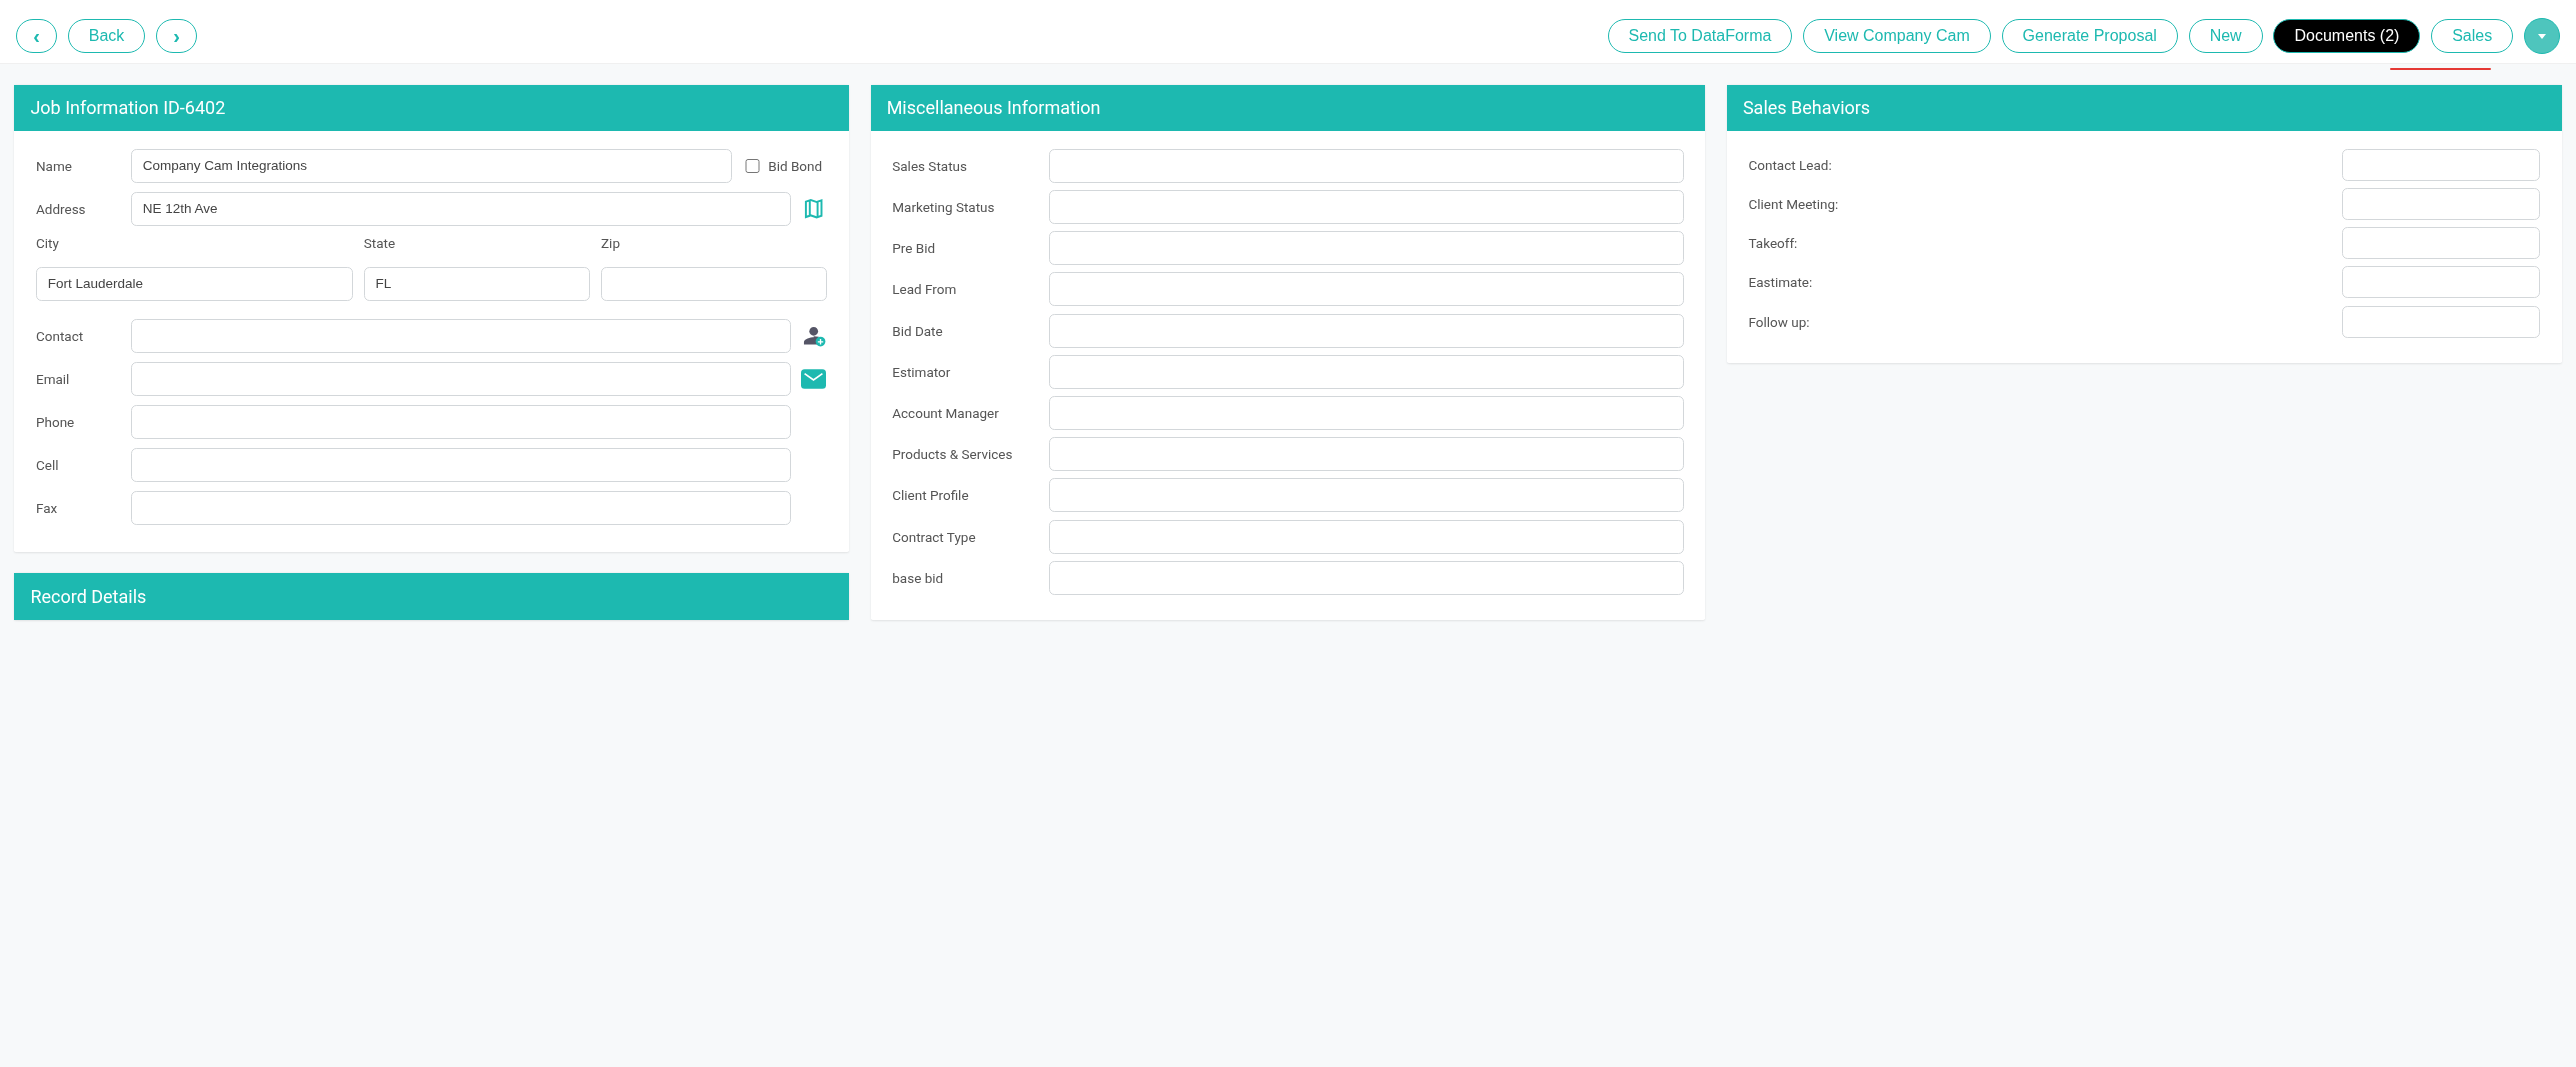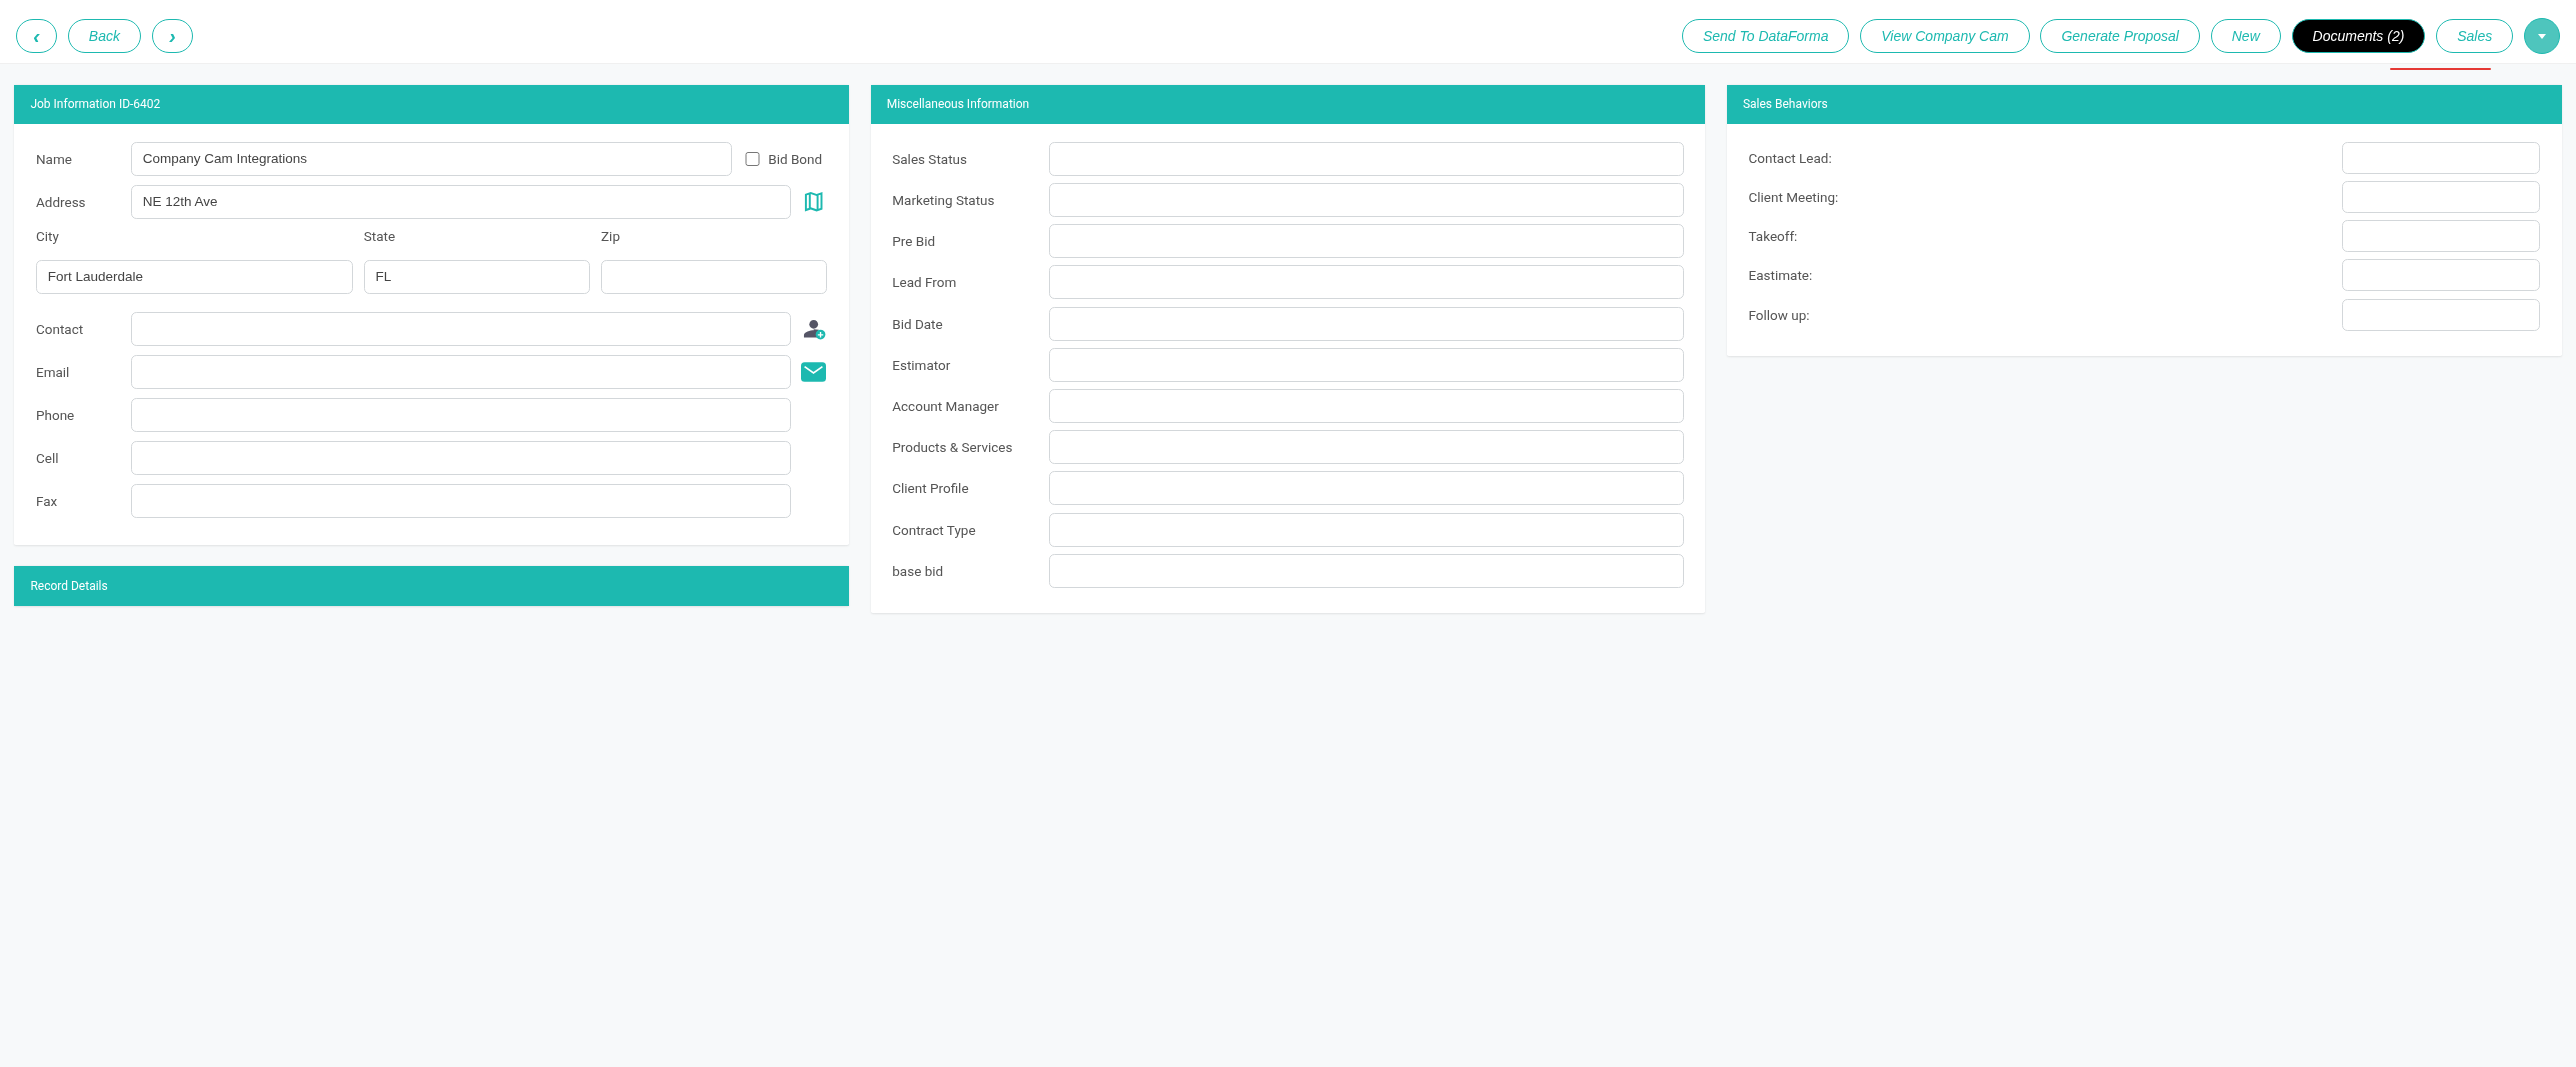--- a/index.html
+++ b/index.html
@@ -21,27 +21,26 @@
     border-bottom: 0.9px solid #f0f0f0;
   }
   .toolbar-group { display: flex; align-items: center; gap: 10.8px; }
   .btn-pill {
     border: 1.4px solid #1db9b0;
     background: #fff;
     color: #1db9b0;
     border-radius: 25px;
     height: 34px;
     padding: 0 20px;
-    font-size: 14px;
+    font-size: 16px;
     display: inline-flex;
     align-items: center;
     justify-content: center;
     cursor: pointer;
     white-space: nowrap;
-    font-style: italic;
   }
   .btn-pill.icon-only { width: 41px; padding: 0; }
   .btn-pill.filled {
     background: #000000;
     color: #fff;
     border-color: #1db9b0;
   }
   .btn-pill.filled.circle {
     width: 36px; height: 36px; padding:0; border-radius: 50%;
     background: #4ec5bd;
@@ -67,21 +66,21 @@
   .card {
     background: #fff;
     border-radius: 1.8px;
     box-shadow: 0 0.9px 2.7px rgba(0,0,0,0.06), 0 0.9px 1.8px rgba(0,0,0,0.04);
     margin-bottom: 21.6px;
   }
   .card-header {
     background: #1db9b0;
     color: #fff;
     padding: 12.6px 16px;
-    font-size: 12px;
+    font-size: 18px;
     font-weight: 400;
   }
   .card-body { padding: 18px 21.6px; }
 
   .field-row {
     display: flex;
     align-items: center;
     gap: 9px;
     margin-bottom: 9px;
   }

